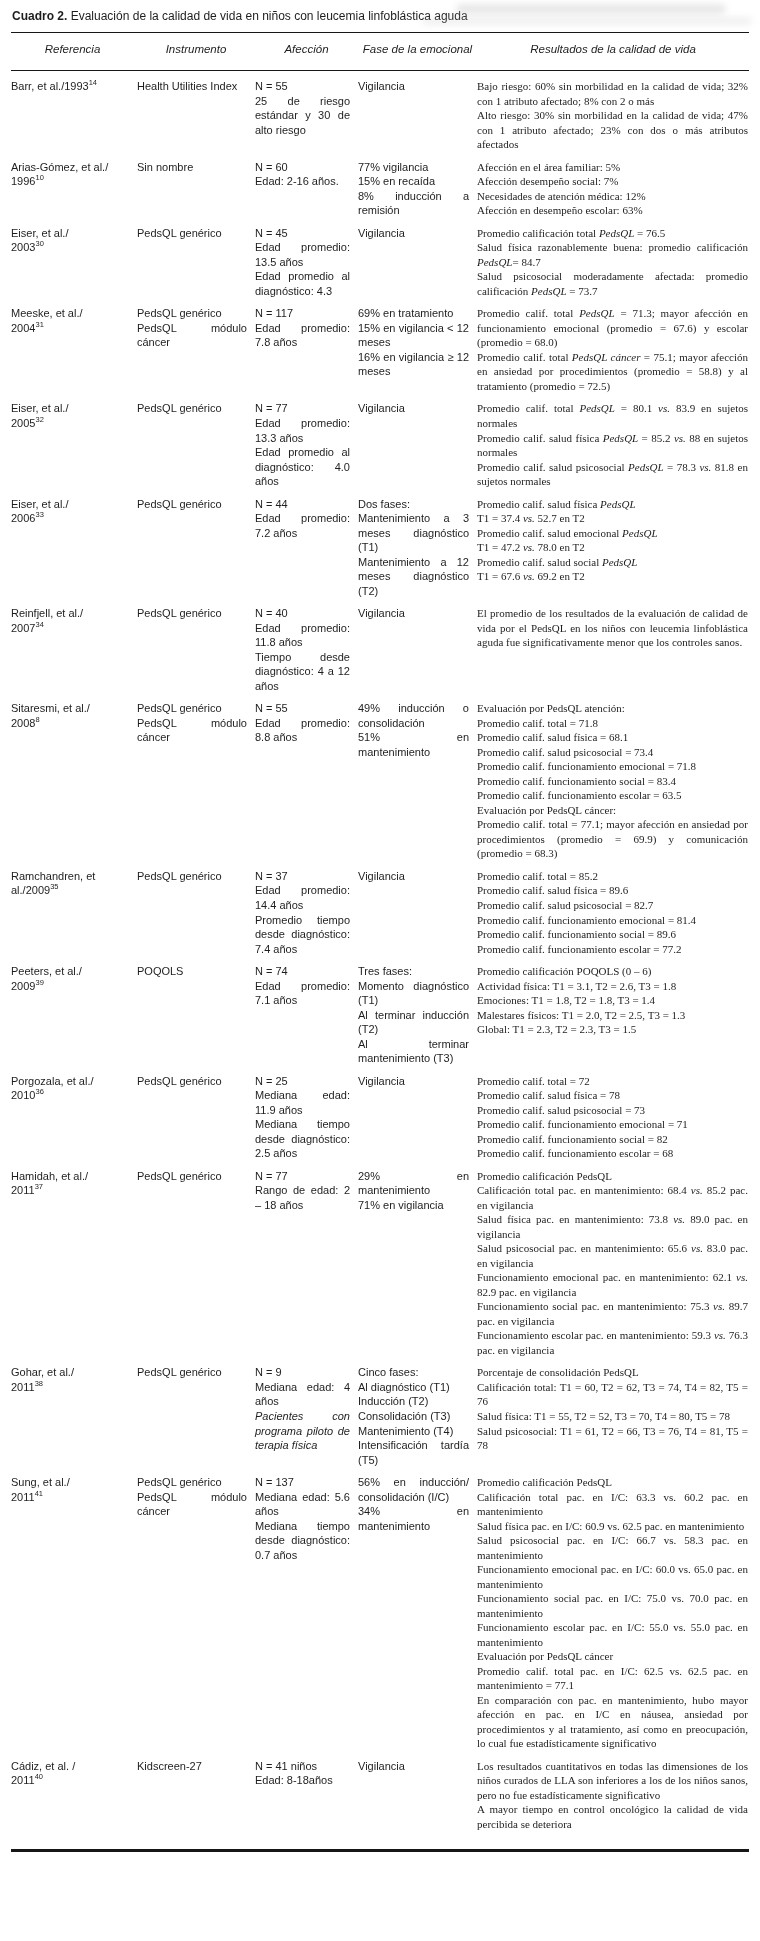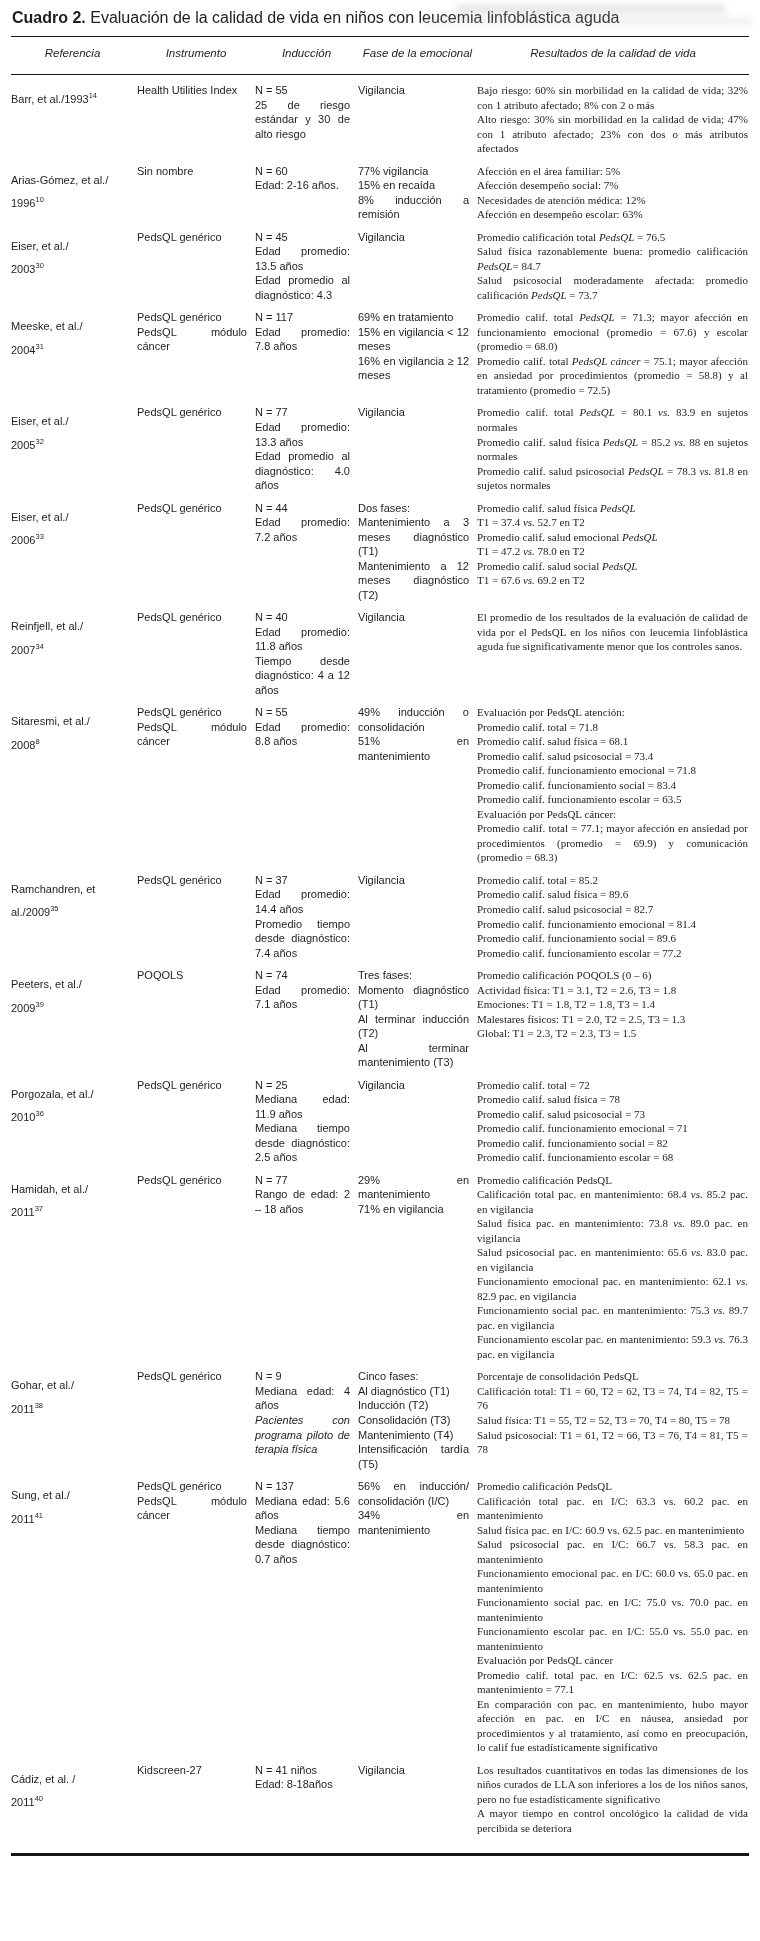--- a/index.html
+++ b/index.html
@@ -7,21 +7,21 @@
     width:760px;
     font-family:"Liberation Sans","DejaVu Sans",sans-serif;
     color:#1e1e1e;
     -webkit-font-smoothing:antialiased;
   }
   .page{position:relative;padding:6px 11px 14px 11px;}
   .artifact{position:absolute;background:#bfbfbf;filter:blur(3px);border-radius:6px;}
   .art-1{top:4px;right:34px;width:270px;height:10px;opacity:.35;}
   .art-2{top:17px;right:8px;width:330px;height:8px;opacity:.22;}
   .title{
-    font-size:16px;
+    font-size:12px;
     padding:3px 0 9px 1px;
     border-bottom:1.5px solid #161616;
   }
   .title b{font-weight:bold;}
   table{
     width:100%;
     border-collapse:collapse;
     table-layout:fixed;
     font-size:11px;
     line-height:1.32;
@@ -37,21 +37,21 @@
     border-bottom:1.5px solid #161616;
   }
   thead th:first-child{text-align:center;padding-left:1px;}
   tbody td{
     vertical-align:top;
     padding:8px 8px 0 0;
   }
   tbody td:last-child{padding-right:1px;font-family:Liberation Serif, serif;}
   tbody tr:last-child td{padding-bottom:16px;}
   .ln{text-align:justify;}
-  td.ref-cell .ln{text-align:left;margin-top:9px;}
+  td.ref-cell .ln{text-align:left;}
   sup{font-size:7.5px;vertical-align:super;line-height:0;}
   .bottom-rule{border-top:3px solid #161616;height:0;margin-top:2px;}
 </style>
 </head>
 <body>
 
 <div class="page">
 
   <div class="artifact art-1"></div>
   <div class="artifact art-2"></div>
@@ -65,21 +65,21 @@
       <col class="c1">
         <col class="c2">
         <col class="c3">
         <col class="c4">
         <col class="c5">
     </colgroup>
     <thead>
       <tr>
         <th>Referencia</th>
         <th>Instrumento</th>
-        <th>Inducción</th>
+        <th>Afección</th>
         <th>Fase de la emocional</th>
         <th>Resultados de la calidad de vida</th>
       </tr>
     </thead>
     <tbody>
         <tr>
           <td class="ref-cell">
             <div class="ln">Barr, et al./1993<sup>14</sup></div>
           </td>
           <td>
@@ -414,21 +414,21 @@
           <td>
             <div class="ln">Promedio calificación PedsQL</div>
             <div class="ln">Calificación total pac. en I/C: 63.3 vs. 60.2 pac. en mantenimiento</div>
             <div class="ln">Salud física pac. en I/C: 60.9 vs. 62.5 pac. en mantenimiento</div>
             <div class="ln">Salud psicosocial pac. en I/C: 66.7 vs. 58.3 pac. en mantenimiento</div>
             <div class="ln">Funcionamiento emocional pac. en I/C: 60.0 vs. 65.0 pac. en mantenimiento</div>
             <div class="ln">Funcionamiento social pac. en I/C: 75.0 vs. 70.0 pac. en mantenimiento</div>
             <div class="ln">Funcionamiento escolar pac. en I/C: 55.0 vs. 55.0 pac. en mantenimiento</div>
             <div class="ln">Evaluación por PedsQL cáncer</div>
             <div class="ln">Promedio calif. total pac. en I/C: 62.5 vs. 62.5 pac. en mantenimiento = 77.1</div>
-            <div class="ln">En comparación con pac. en mantenimiento, hubo mayor afección en pac. en I/C en náusea, ansiedad por procedimientos y al tratamiento, así como en preocupación, lo calif fue estadísticamente significativo</div>
+            <div class="ln">En comparación con pac. en mantenimiento, hubo mayor afección en pac. en I/C en náusea, ansiedad por procedimientos y al tratamiento, así como en preocupación, lo cual fue estadísticamente significativo</div>
           </td>
         </tr>
         <tr>
           <td class="ref-cell">
             <div class="ln">Cádiz, et al. /</div>
             <div class="ln">2011<sup>40</sup></div>
           </td>
           <td>
             <div class="ln">Kidscreen-27</div>
           </td>

